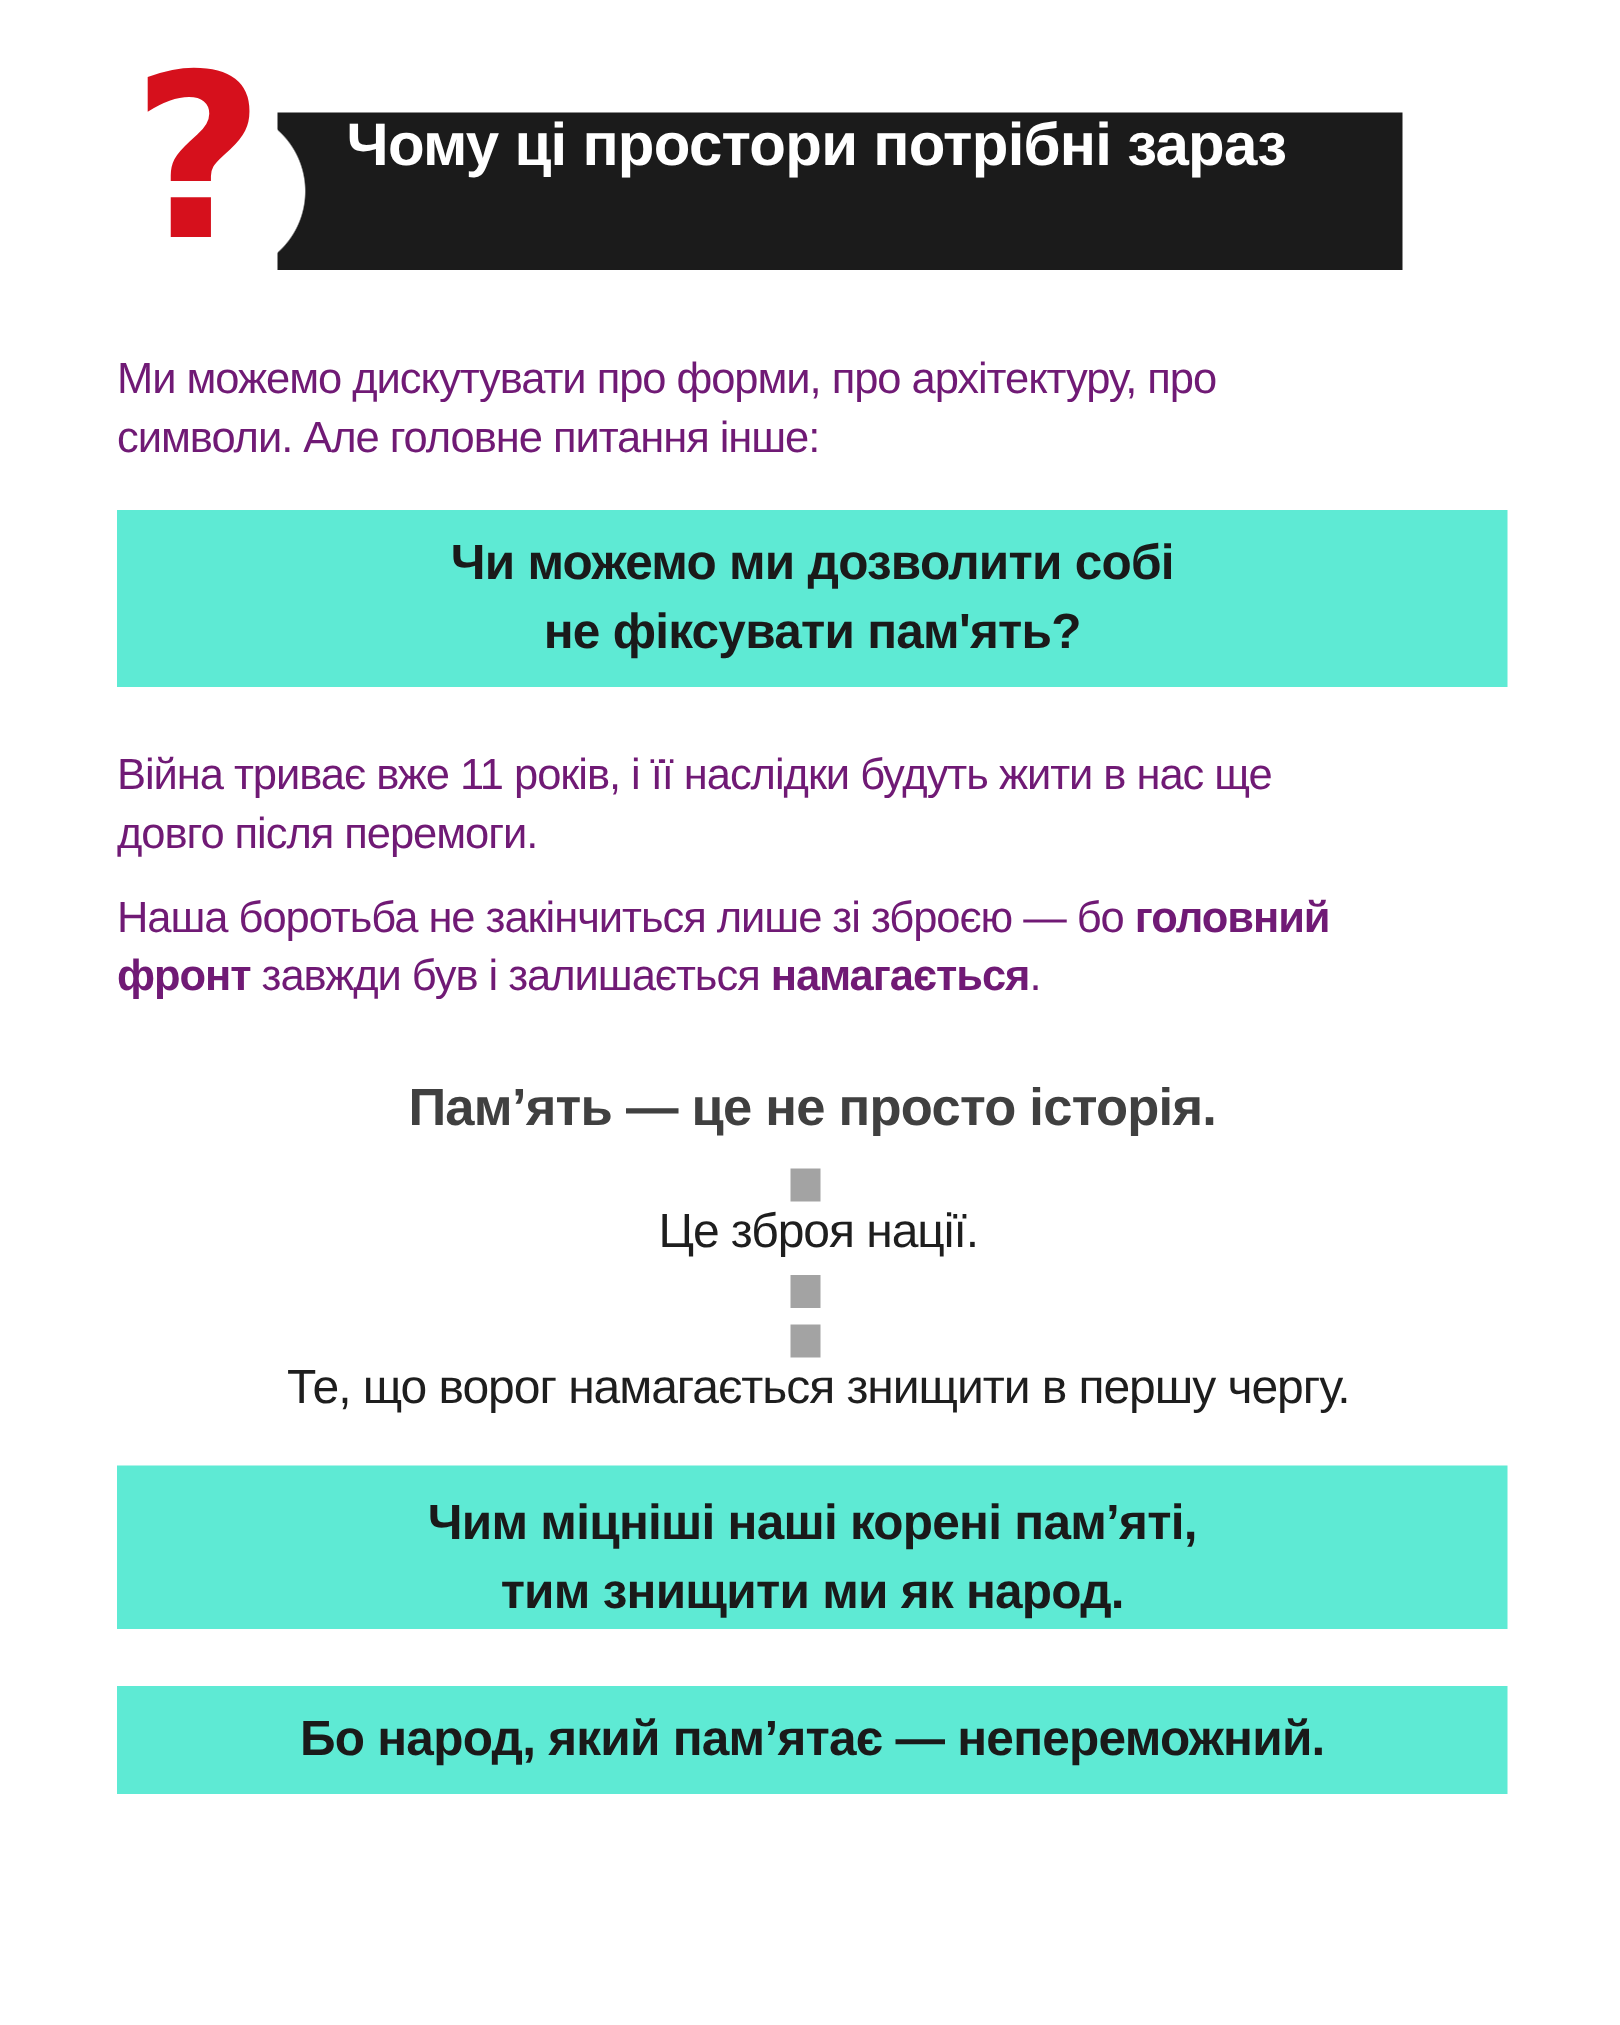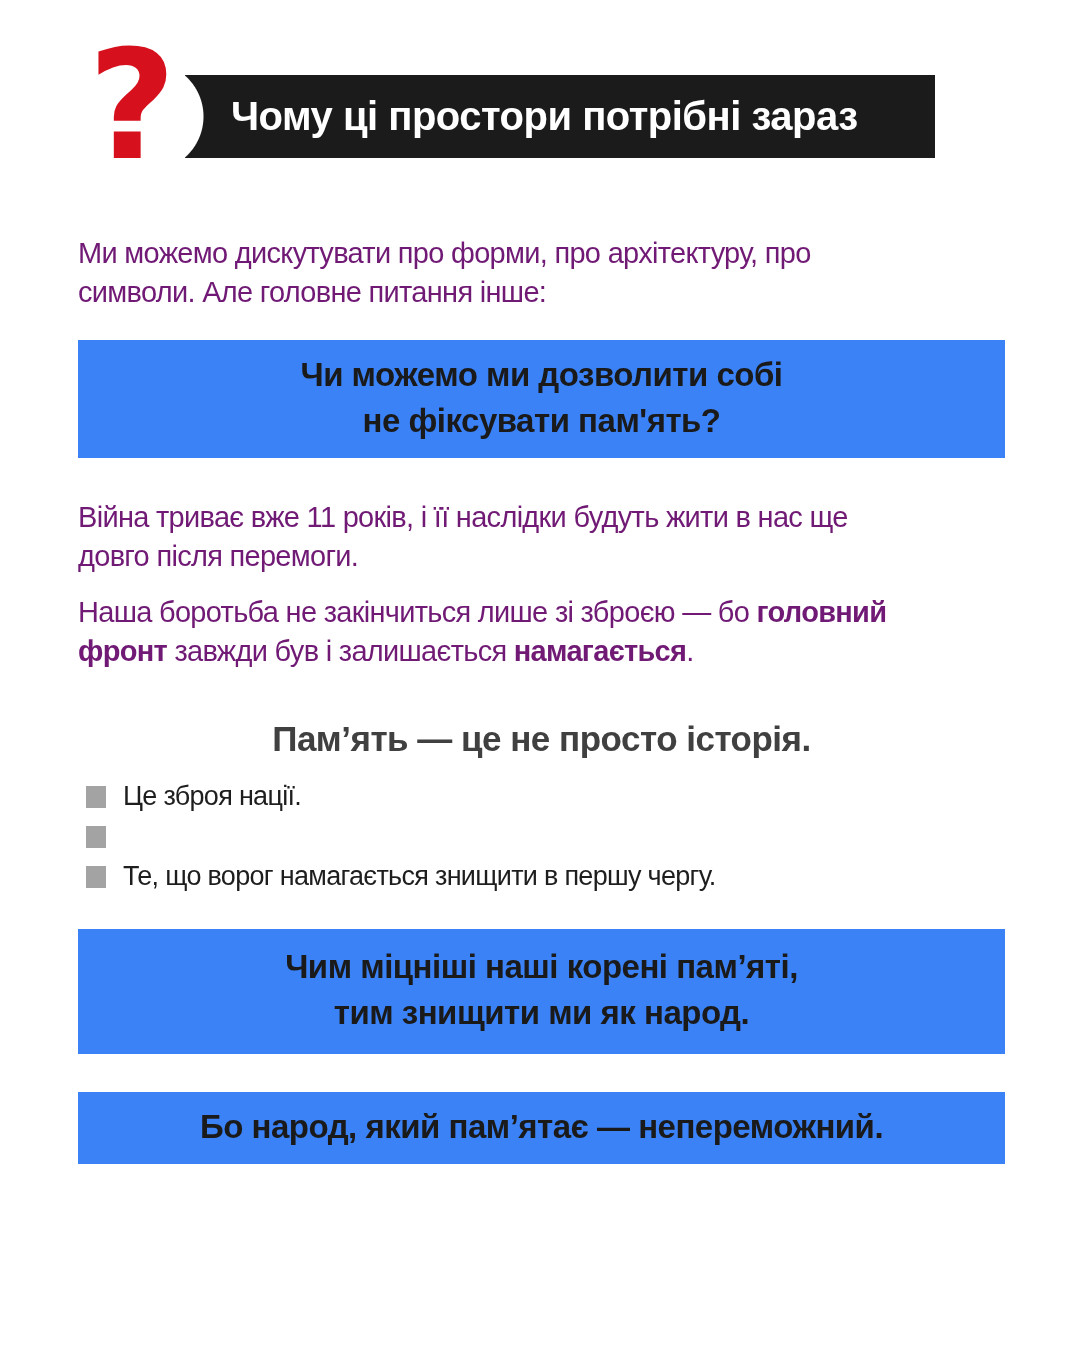--- a/index.html
+++ b/index.html
@@ -29,25 +29,24 @@
     line-height: 1;
     font-weight: 700;
     color: #d6101c;
     font-family: "DejaVu Sans", "Liberation Sans", sans-serif;
   }
   .banner {
     position: absolute;
     left: 185px;
     top: 75px;
     width: 750px;
-    height: 83px;
+    height: 105px;
     box-sizing: border-box;
     background: radial-gradient(circle 56px at -36px 50%, rgba(0,0,0,0) 54px, #1b1b1b 55px);
     display: flex;
-    align-items: center;
     padding-left: 46px;
   }
   .banner-title {
     margin: 0;
     font-size: 40px;
     font-weight: 700;
     letter-spacing: -0.5px;
     color: #ffffff;
     white-space: nowrap;
   }
@@ -59,58 +58,59 @@
     margin: 0;
     font-size: 29px;
     line-height: 39px;
     letter-spacing: -0.7px;
     white-space: pre-line;
     color: #701a75;
   }
   .body-text strong { font-weight: 700; }
   .intro { margin-top: 36px; }
   .hbox {
-    background: #3b82f6;
+    background: #5eead4;
     text-align: center;
     box-sizing: border-box;
   }
   .hbox-text {
     margin: 0;
     font-weight: 700;
     font-size: 33px;
     line-height: 46px;
     letter-spacing: -0.5px;
     color: #1a1a1a;
   }
   .hbox-q   { margin-top: 28px;  padding: 12px 10px 14px; }
-  .hbox-mid { margin-top: 34px;  padding: 15px 10px 18px; }
+  .hbox-mid { margin-top: 34px;  padding: 15px 10px 2px; }
   .hbox-end { margin-top: 38px;  padding: 12px 10px 14px; }
   .para-war   { margin-top: 40px; }
   .para-fight { margin-top: 17px; }
   .section-heading {
     margin: 48px 0 0 0;
     font-size: 35px;
     line-height: 40px;
     font-weight: 700;
     letter-spacing: -0.5px;
     color: #404040;
     text-align: center;
   }
   .bullet-list {
     list-style: none;
     margin: 18px 0 0 0;
     padding: 0 0 0 8px;
   }
   .bullet-item {
     display: flex;
     align-items: center;
-    font-size: 27px;
+    font-size: 32px;
     line-height: 38px;
     letter-spacing: -0.7px;
     margin-top: 9px;
+    flex-direction: column;
   }
   .bullet-item:first-child { margin-top: 0; }
   .bullet-square {
     flex: 0 0 auto;
     width: 20px;
     height: 22px;
     background: #a3a3a3;
     margin-right: 17px;
     margin-top: 2px;
   }

